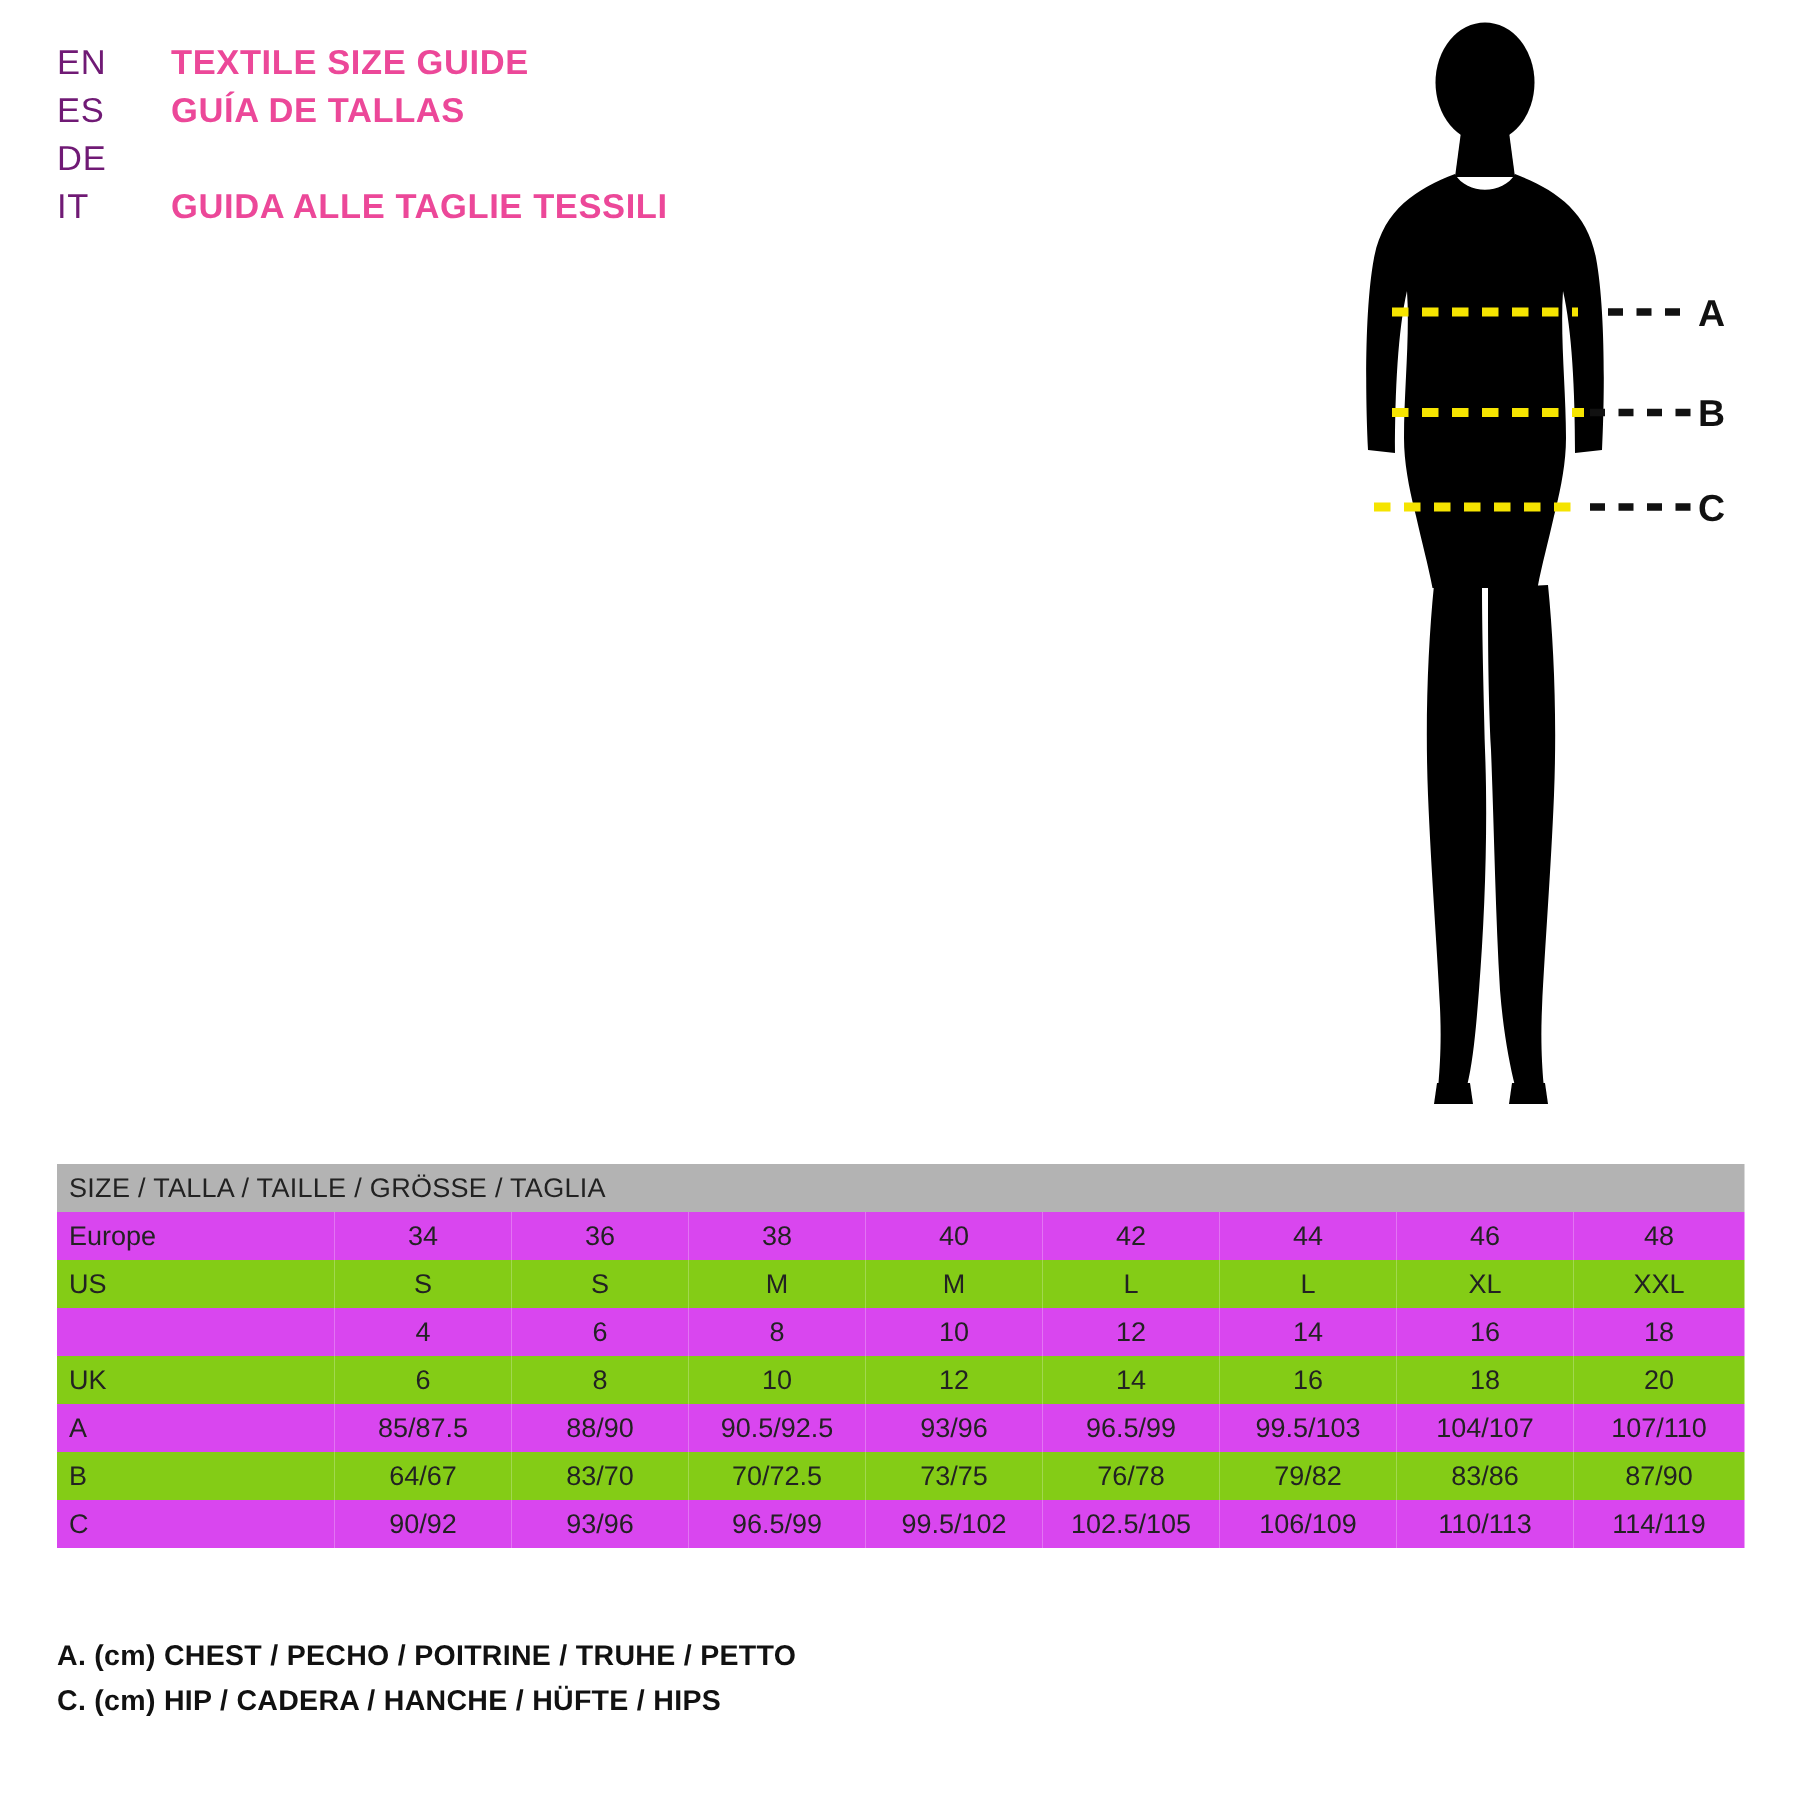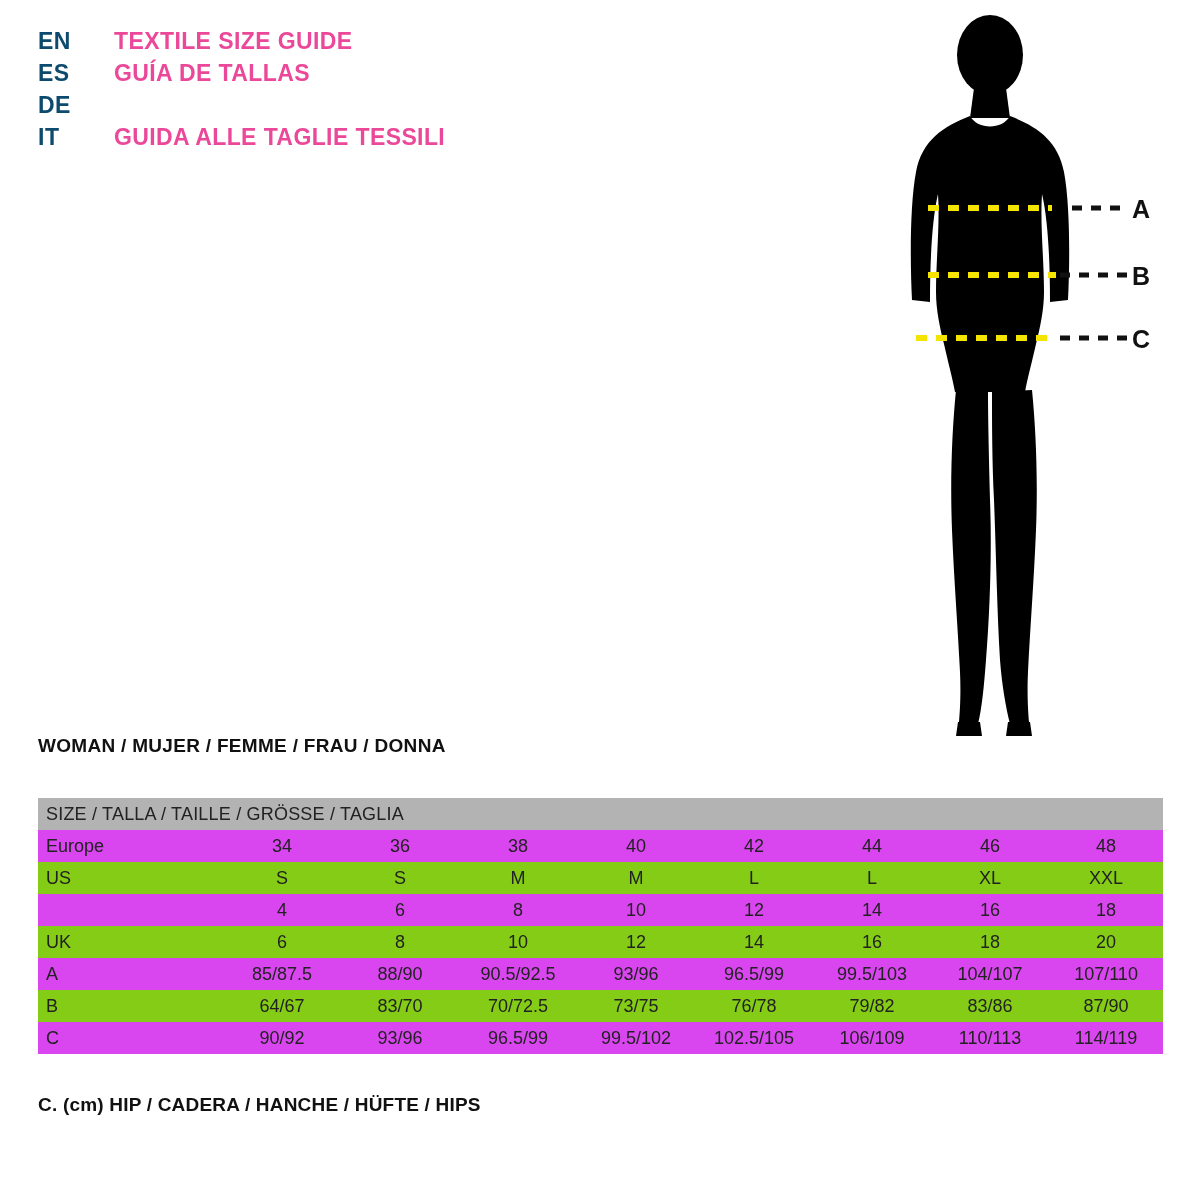--- a/index.html
+++ b/index.html
@@ -24,23 +24,23 @@
     width: 620px;
   }
   .lang-row {
     display: flex;
     align-items: baseline;
     height: 32px;
   }
   .lang-code {
     width: 76px;
     font-size: 23px;
-    font-weight: bold;
+    font-weight: normal;
     letter-spacing: 0.5px;
-    color: #0c4a6e;
+    color: #701a75;
   }
   .lang-title {
     font-size: 23px;
     font-weight: bold;
     letter-spacing: 0.4px;
     color: #ec4899;
     white-space: nowrap;
   }
 
   
@@ -199,21 +199,20 @@
     <line x1="200" y1="265" x2="268" y2="265" stroke="#111" stroke-width="5" stroke-dasharray="10 9"></line>
     <line x1="200" y1="328" x2="268" y2="328" stroke="#111" stroke-width="5" stroke-dasharray="10 9"></line>
   </svg>
 
   <div class="measure-letter" style="left:272px; top:185px;">A</div>
   <div class="measure-letter" style="left:272px; top:252px;">B</div>
   <div class="measure-letter" style="left:272px; top:315px;">C</div>
 </div>
 
 <div id="table-section">
-  <div id="woman-label">WOMAN / MUJER / FEMME / FRAU / DONNA</div>
   <table>
     <colgroup>
       <col style="width:185px">
       <col style="width:118px">
         <col style="width:118px">
         <col style="width:118px">
         <col style="width:118px">
       <col style="width:118px">
         <col style="width:118px">
         <col style="width:118px">
@@ -300,14 +299,15 @@
         <td class="val">102.5/105</td>
         <td class="val">106/109</td>
         <td class="val">110/113</td>
         <td class="val">114/119</td>
       </tr>
     </tbody>
   </table>
 </div>
 
 <div id="footnotes">
+  <div class="footnote">A. (cm) CHEST / PECHO / POITRINE / TRUHE / PETTO</div>
   <div class="footnote">C. (cm) HIP / CADERA / HANCHE / HÜFTE / HIPS</div>
 </div>
 
 </body></html>

